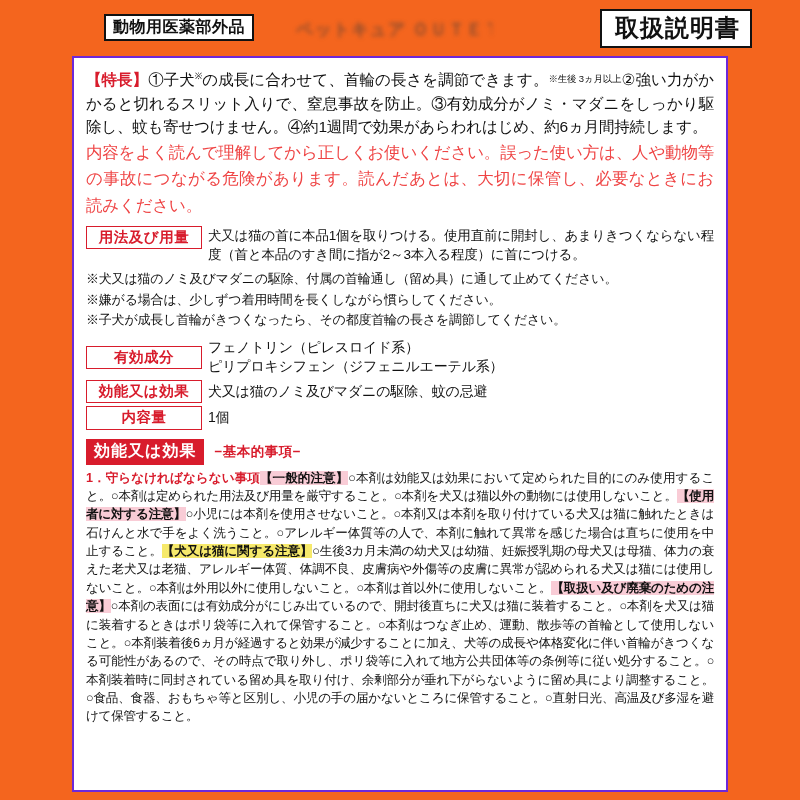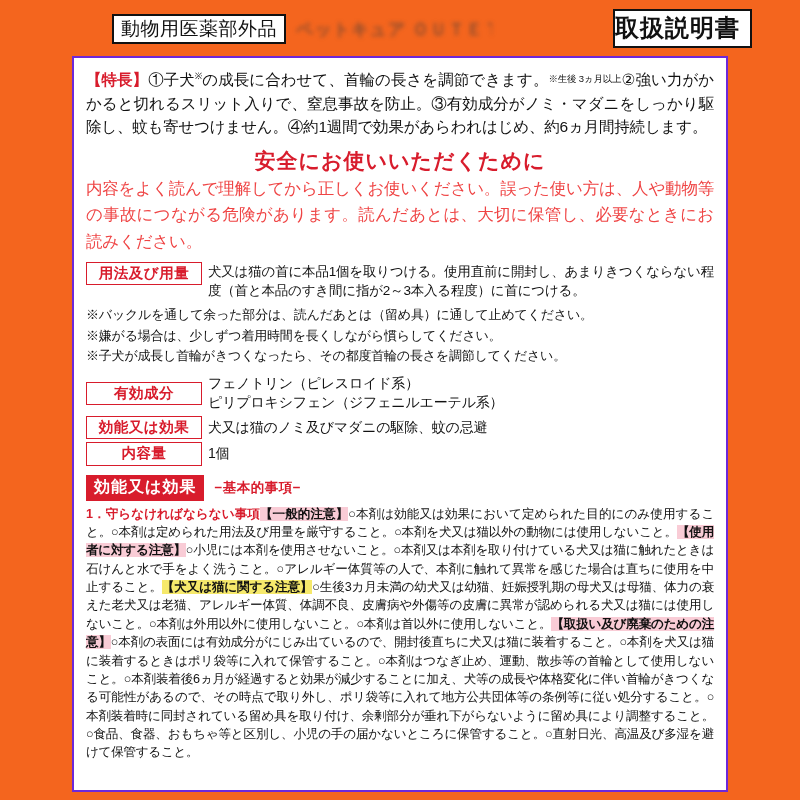--- a/index.html
+++ b/index.html
@@ -24,27 +24,27 @@
     position: absolute;
     top: 0;
     left: 0;
     width: 800px;
     height: 56px;
     display: flex;
     align-items: center;
   }
   .badge-animal {
     position: absolute;
-    left: 112px;
+    left: 104px;
     top: 14px;
     border: 2px solid #111;
     background: #ffffff;
     color: #111;
-    font-size: 19px;
-    font-weight: normal;
+    font-size: 16px;
+    font-weight: bold;
     padding: 3px 7px 4px 7px;
     letter-spacing: 0.5px;
     line-height: 1;
   }
   .brand-blur {
     position: absolute;
     left: 296px;
     top: 18px;
     width: 196px;
     height: 20px;
@@ -58,21 +58,21 @@
   }
   .badge-manual {
     position: absolute;
     right: 48px;
     top: 9px;
     border: 2px solid #111;
     background: #ffffff;
     color: #111;
     font-size: 24px;
     font-weight: bold;
-    padding: 4px 10px 6px 0;
+    padding: 4px 10px 6px 13px;
     line-height: 1.05;
     letter-spacing: 1px;
   }
   
   .sheet {
     position: absolute;
     left: 72px;
     top: 56px;
     width: 656px;
     height: 736px;
@@ -215,30 +215,29 @@
     <div class="badge-manual">取扱説明書</div>
   </div>
 
   <div class="sheet">
 
     <div class="features">
       <span class="lead">【特長】</span><span>①子犬</span><span class="sup">※</span><span>の成長に合わせて、首輪の長さを調節できます。</span><span class="tiny-note">※生後
 3ヵ月以上</span><span>②強い力がかかると切れるスリット入りで、窒息事故を防止。</span><span>③有効成分がノミ・マダニをしっかり駆除し、蚊も寄せつけません。</span><span>④約1週間で効果があらわれはじめ、約6ヵ月間持続します。</span>
     </div>
 
-    <div class="safety-title">安全にお使いいただくために</div>
     <div class="safety-body">内容をよく読んで理解してから正しくお使いください。誤った使い方は、人や動物等の事故につながる危険があります。読んだあとは、大切に保管し、必要なときにお読みください。</div>
 
     <div class="row">
       <div class="lbl w110">用法及び用量</div>
       <div class="rowbody">犬又は猫の首に本品1個を取りつける。使用直前に開封し、あまりきつくならない程度（首と本品のすき間に指が2～3本入る程度）に首につける。</div>
     </div>
 
     <div class="notes">
-      <div>※バックルを通して余った部分は、読んだあとは（留め具）に通して止めてください。</div>
+      <div>※犬又は猫のノミ及びマダニの駆除、付属の首輪通し（留め具）に通して止めてください。</div>
       <div>※嫌がる場合は、少しずつ着用時間を長くしながら慣らしてください。</div>
       <div>※子犬が成長し首輪がきつくなったら、その都度首輪の長さを調節してください。</div>
     </div>
 
     <div class="stack-rows">
       <div class="row">
         <div class="lbl w110">有効成分</div>
         <div class="rowbody" style="white-space:pre-line;">フェノトリン（ピレスロイド系）
 ピリプロキシフェン（ジフェニルエーテル系）</div>
       </div>

